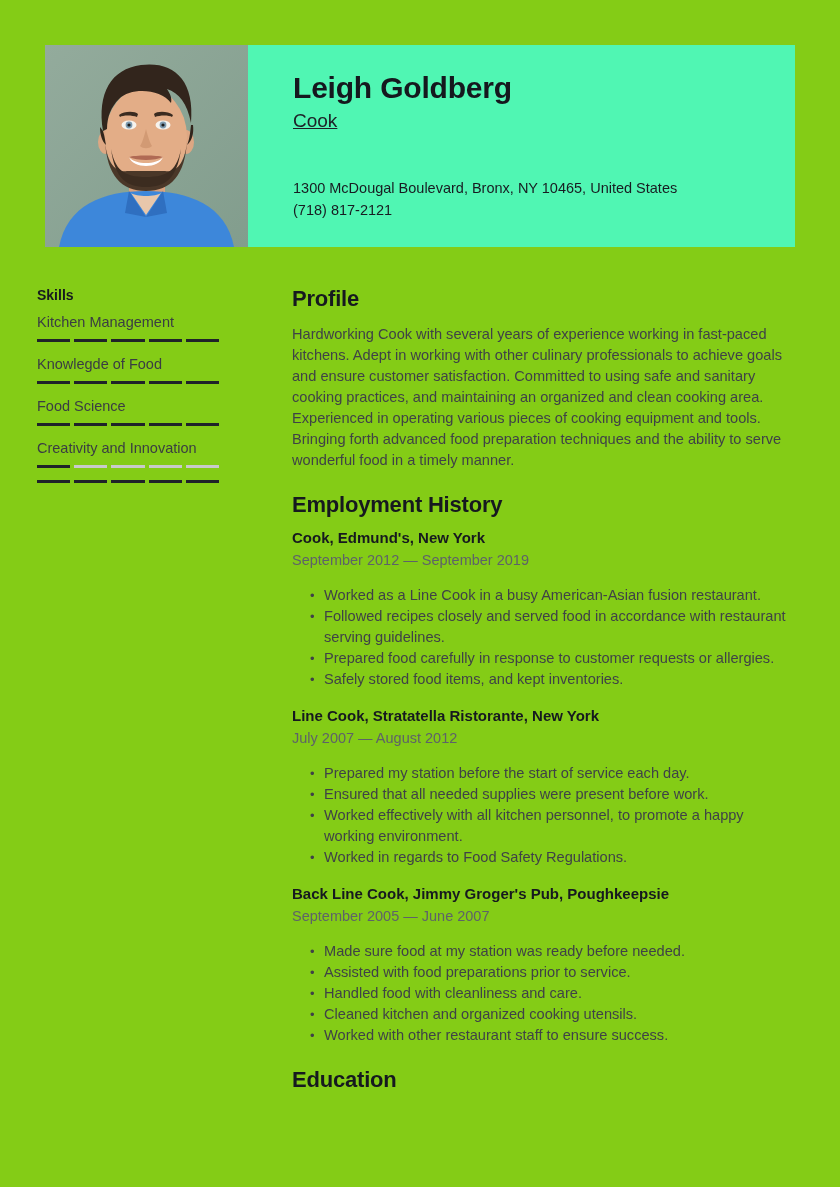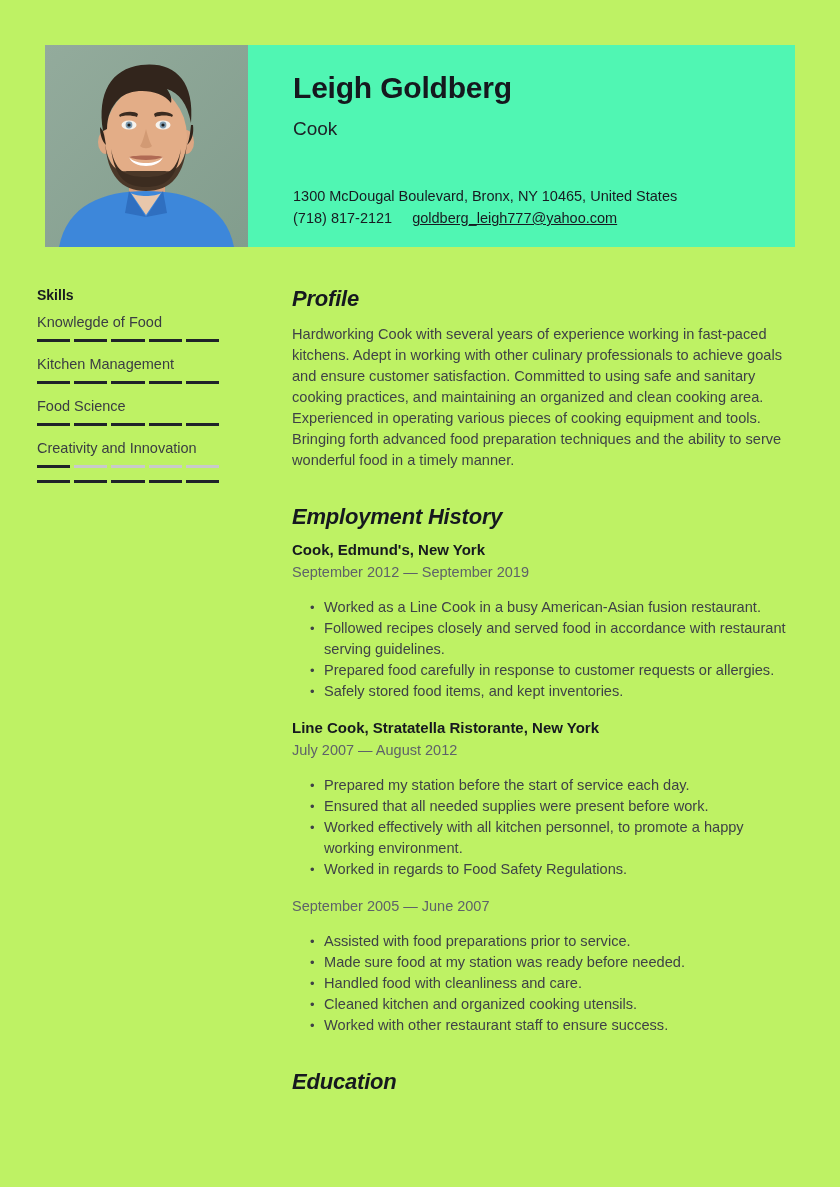--- a/index.html
+++ b/index.html
@@ -4,61 +4,61 @@
 <style>
   * { box-sizing: border-box; margin: 0; padding: 0; }
   html, body { background: #ffffff; }
   body {
     width: 840px; height: 1187px;
     font-family: "Liberation Sans", sans-serif;
     color: #3f4247;
     position: relative;
     overflow: hidden;
   }
-  .page { position: absolute; inset: 0; background: #bef264; }
+  .page { position: absolute; inset: 0; background: #84cc16; }
 
   
   .header {
     position: absolute; left: 45px; top: 45px;
     width: 750px; height: 202px;
     background: #50f6b3;
     display: flex;
   }
   .photo-wrap { width: 203px; height: 202px; flex: 0 0 203px; overflow: hidden; }
   .photo-wrap svg { display: block; width: 203px; height: 202px; }
   .header-text { flex: 1; padding: 26px 20px 0 45px; }
   .name {
     font-size: 30px; line-height: 34px; font-weight: 700;
     color: #15181e; letter-spacing: -0.2px;
   }
-  .role { font-size: 19px; line-height: 24px; margin-top: 12px; color: #1d2026; }
+  .role { font-size: 19px; line-height: 24px; margin-top: 4px; color: #1d2026; text-decoration: underline; }
   .contact { margin-top: 44px; font-size: 14.5px; line-height: 22px; color: #181b21; }
   .contact-row2 { display: flex; gap: 20px; align-items: center; }
   .email-link { color: #181b21; text-decoration: underline; cursor: pointer; }
 
   
   .sidebar { position: absolute; left: 37px; top: 287px; width: 182px; }
   .skills-heading {
     font-size: 14px; line-height: 17px; font-weight: 700;
     color: #16191f; margin-bottom: 8px;
   }
   .skill-name { font-size: 14.5px; line-height: 21px; color: #3a3d43; }
   .skill-bar { display: flex; gap: 4px; margin: 6px 0 12px; }
   .seg { flex: 1; height: 3px; }
   .seg-filled { background: #1f2329; }
   .seg-empty  { background: #c9cacb; }
 
   
   .main { position: absolute; left: 292px; top: 285px; width: 504px; }
   .section-heading {
     font-size: 22px; line-height: 27px; font-weight: 700;
-    color: #16191f; margin-bottom: 10px; letter-spacing: -0.2px; font-style: italic;
+    color: #16191f; margin-bottom: 10px; letter-spacing: -0.2px;
   }
   .profile-text { font-size: 14.6px; line-height: 21px; color: #3f4247; margin-top: 12px; }
-  .section { margin-top: 32px; }
+  .section { margin-top: 20px; }
   .job + .job { margin-top: 16px; }
   .job-title { font-size: 15px; line-height: 19px; font-weight: 700; color: #16191f; }
   .job-dates { font-size: 14.5px; line-height: 21px; color: #5e6269; margin-top: 3px; }
   .job ul { list-style: none; margin-top: 14px; }
   .job li {
     position: relative; padding-left: 32px;
     font-size: 14.6px; line-height: 21px; color: #3f4247;
   }
   .job li::before {
     content: "•"; position: absolute; left: 18px; top: 0;
@@ -117,41 +117,40 @@
         <path d="M146 80 C 145 90 144 96 142 100 C 147 96 149 88 148 80 Z" fill="#32251c"></path>
       </svg>
     </div>
     <div class="header-text">
       <div class="name">Leigh Goldberg</div>
       <div class="role">Cook</div>
       <div class="contact">
         <div>1300 McDougal Boulevard, Bronx, NY 10465, United States</div>
         <div class="contact-row2">
           <span>(718) 817-2121</span>
-          <span class="email-link">goldberg_leigh777@yahoo.com</span>
         </div>
       </div>
     </div>
   </div>
 
   <div class="sidebar">
     <div class="skills-heading">Skills</div>
 
     <div class="skill">
+      <div class="skill-name">Kitchen Management</div>
+      <div class="skill-bar">
+          <span class="seg seg-filled"></span>
+          <span class="seg seg-filled"></span>
+          <span class="seg seg-filled"></span>
+          <span class="seg seg-filled"></span>
+          <span class="seg seg-filled"></span>
+        </div>
+    </div>
+    <div class="skill">
       <div class="skill-name">Knowlegde of Food</div>
-      <div class="skill-bar">
-          <span class="seg seg-filled"></span>
-          <span class="seg seg-filled"></span>
-          <span class="seg seg-filled"></span>
-          <span class="seg seg-filled"></span>
-          <span class="seg seg-filled"></span>
-        </div>
-    </div>
-    <div class="skill">
-      <div class="skill-name">Kitchen Management</div>
       <div class="skill-bar">
           <span class="seg seg-filled"></span>
           <span class="seg seg-filled"></span>
           <span class="seg seg-filled"></span>
           <span class="seg seg-filled"></span>
           <span class="seg seg-filled"></span>
         </div>
     </div>
     <div class="skill">
       <div class="skill-name">Food Science</div>
@@ -210,24 +209,25 @@
         <div class="job-dates">July 2007 — August 2012</div>
         <ul>
           <li>Prepared my station before the start of service each day.</li>
           <li>Ensured that all needed supplies were present before work.</li>
           <li>Worked effectively with all kitchen personnel, to promote a happy working environment.</li>
           <li>Worked in regards to Food Safety Regulations.</li>
         </ul>
       </div>
 
       <div class="job">
+        <div class="job-title">Back Line Cook, Jimmy Groger's Pub, Poughkeepsie</div>
         <div class="job-dates">September 2005 — June 2007</div>
         <ul>
+          <li>Made sure food at my station was ready before needed.</li>
           <li>Assisted with food preparations prior to service.</li>
-          <li>Made sure food at my station was ready before needed.</li>
           <li>Handled food with cleanliness and care.</li>
           <li>Cleaned kitchen and organized cooking utensils.</li>
           <li>Worked with other restaurant staff to ensure success.</li>
         </ul>
       </div>
     </div>
 
     <div class="section">
       <div class="section-heading">Education</div>
     </div>

